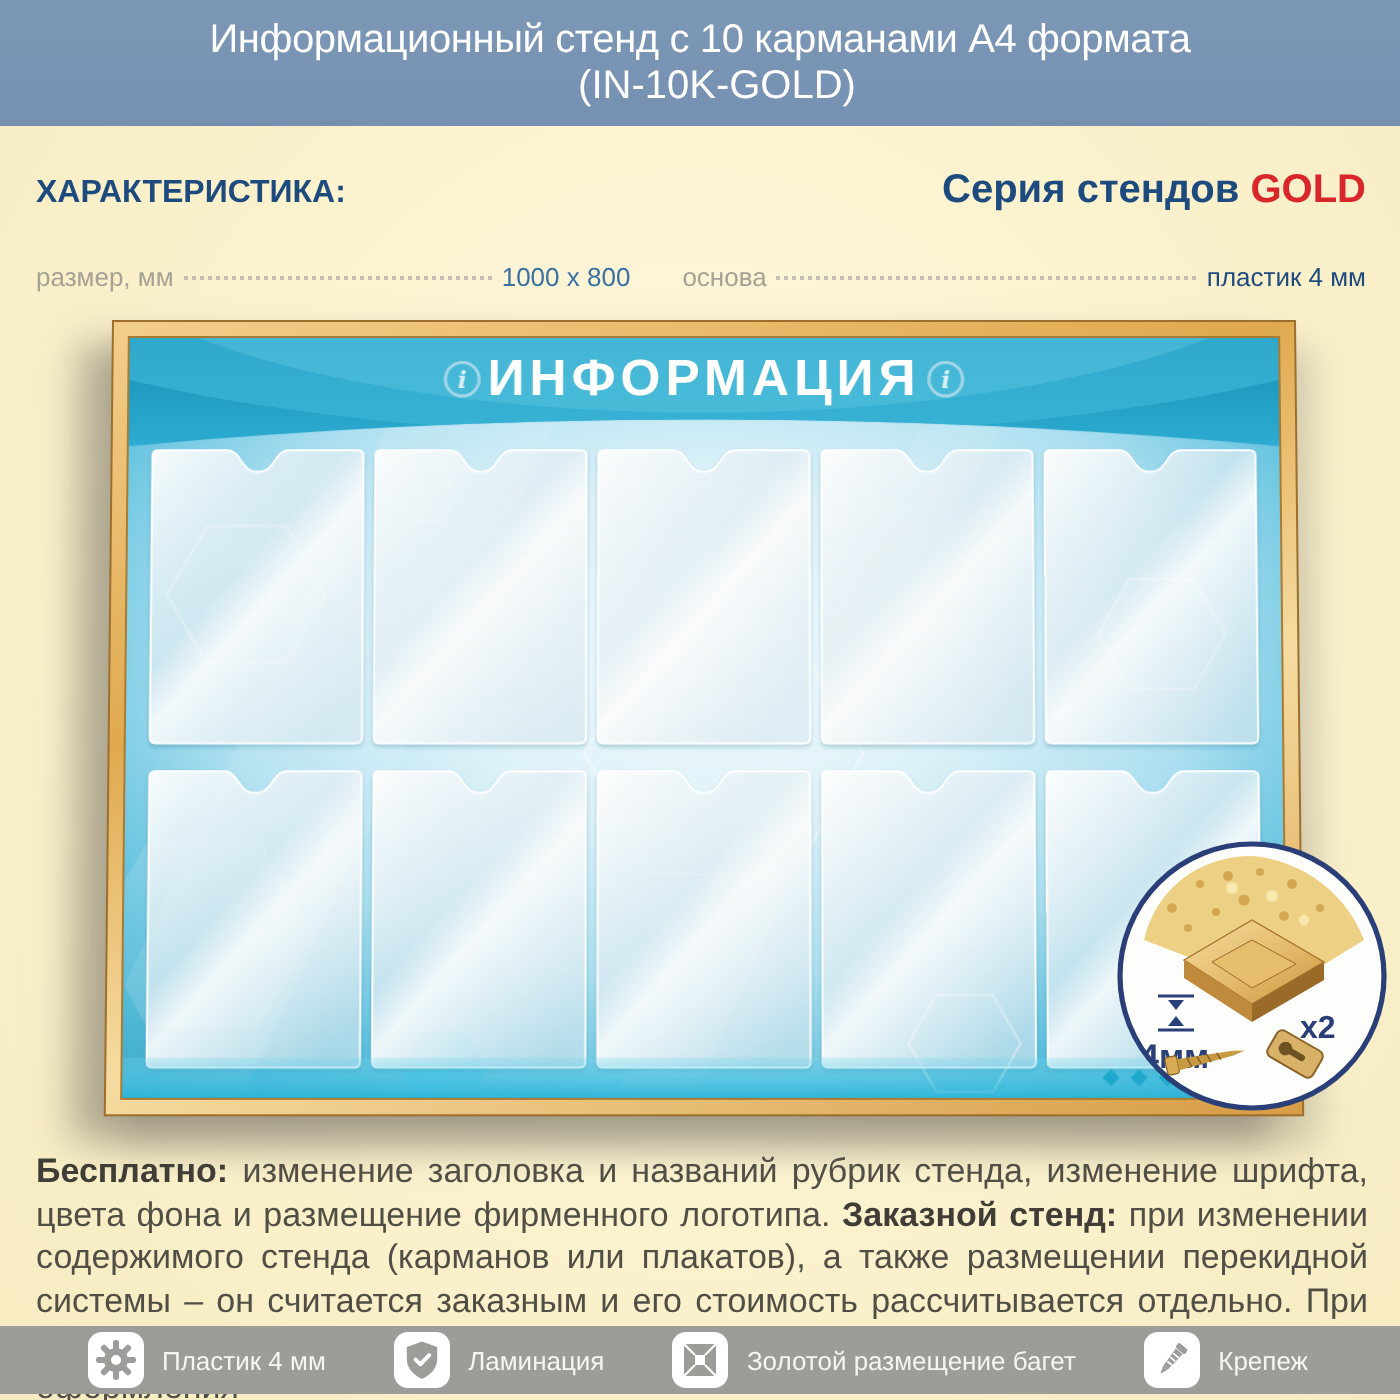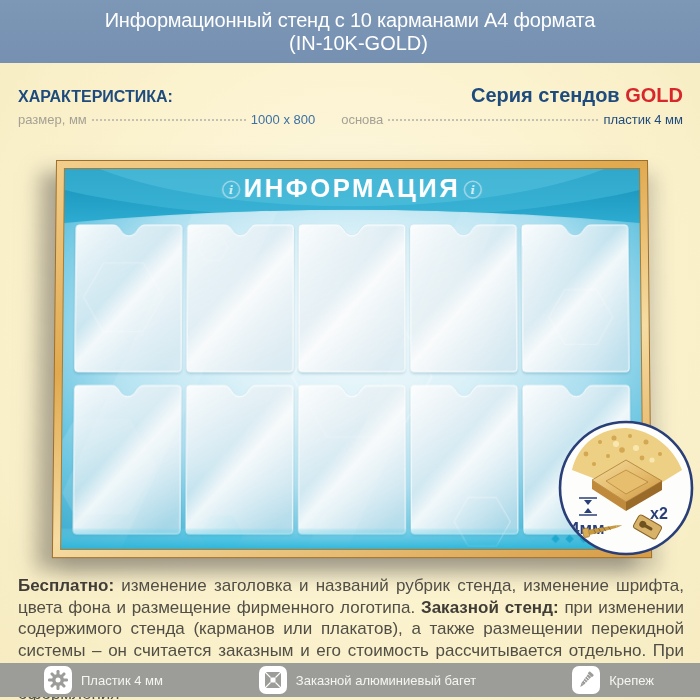--- a/index.html
+++ b/index.html
@@ -14,21 +14,21 @@
             color:#fff;text-align:center;padding-top:9px;box-sizing:border-box;}
   .titlebar .l1{font-size:20px;line-height:23px;letter-spacing:-0.2px;}
   .titlebar .l2{font-size:20px;line-height:23px;padding-left:17px;}
 
   
   .chars{position:absolute;left:18px;top:84px;width:665px;}
   .chars-row1{display:flex;justify-content:space-between;align-items:baseline;}
   .chars-heading{color:#1E4B7E;font-weight:bold;font-size:16px;}
   .series{color:#1E4B7E;font-weight:bold;font-size:20px;}
   .series .gold{color:#D8262B;}
-  .spec-row{display:flex;align-items:baseline;margin-top:5px;font-size:13px;}
+  .spec-row{display:flex;align-items:baseline;margin-top:24px;font-size:13px;}
   .spec-label{color:#A5A195;}
   .leader{flex:1.1;border-bottom:2px dotted #C4BFB0;margin:0 5px;transform:translateY(-3px);}
   .leader.l2{flex:1.5;}
   .spec-value{white-space:nowrap;}
   .spec-value.blue{color:#3C71A4;}
   .spec-value.navy{color:#1E4B7E;}
   .spec-gap{width:26px;}
 
   
   .stand-wrap{position:absolute;left:56px;top:160px;width:592px;height:393px;
@@ -264,31 +264,40 @@
             <circle cx="11" cy="11" r="6"></circle>
           </g>
           <circle cx="11" cy="11" r="2.5" fill="#FFFFFF"></circle>
         </svg>
       </span>
       <span class="flabel">Пластик 4 мм</span>
     </div>
     <div class="feature">
       <span class="tile">
         <svg width="22" height="22" viewBox="0 0 22 22">
+          <path d="M11,1.8 L18.6,4.5 V10.3 C18.6,15.2 15.6,18.3 11,20.5 C6.4,18.3 3.4,15.2 3.4,10.3 V4.5 Z" fill="#9C9C99"></path>
+          <polyline points="7.8,10.8 10.2,13.2 14.6,8.6" fill="none" stroke="#FFFFFF" stroke-width="2" stroke-linecap="round" stroke-linejoin="round"></polyline>
+        </svg>
+      </span>
+      <span class="flabel">Ламинация</span>
+    </div>
+    <div class="feature">
+      <span class="tile">
+        <svg width="22" height="22" viewBox="0 0 22 22">
           <rect x="3" y="3" width="16" height="16" rx="1.5" fill="#9C9C99"></rect>
           <g stroke="#FFFFFF" stroke-width="1.1">
             <path d="M3,3 L8.5,8.5"></path>
               <path d="M19,3 L13.5,8.5"></path>
               <path d="M3,19 L8.5,13.5"></path>
               <path d="M19,19 L13.5,13.5"></path>
           </g>
           <rect x="8.5" y="8.5" width="5" height="5" fill="#FFFFFF"></rect>
         </svg>
       </span>
-      <span class="flabel">Заказной алюминиевый багет</span>
+      <span class="flabel">Золотой размещение багет</span>
     </div>
     <div class="feature">
       <span class="tile">
         <svg width="22" height="22" viewBox="0 0 22 22">
           <g transform="rotate(40 11 11)" fill="#9C9C99">
             <rect x="8" y="2" width="6" height="3" rx="1"></rect>
             <polygon points="8.8,5.4 13.2,5.4 12.5,16 9.5,16"></polygon>
             <polygon points="9.5,16 12.5,16 11,20"></polygon>
           </g>
           <g transform="rotate(40 11 11)" stroke="#FFFFFF" stroke-width="0.9">

